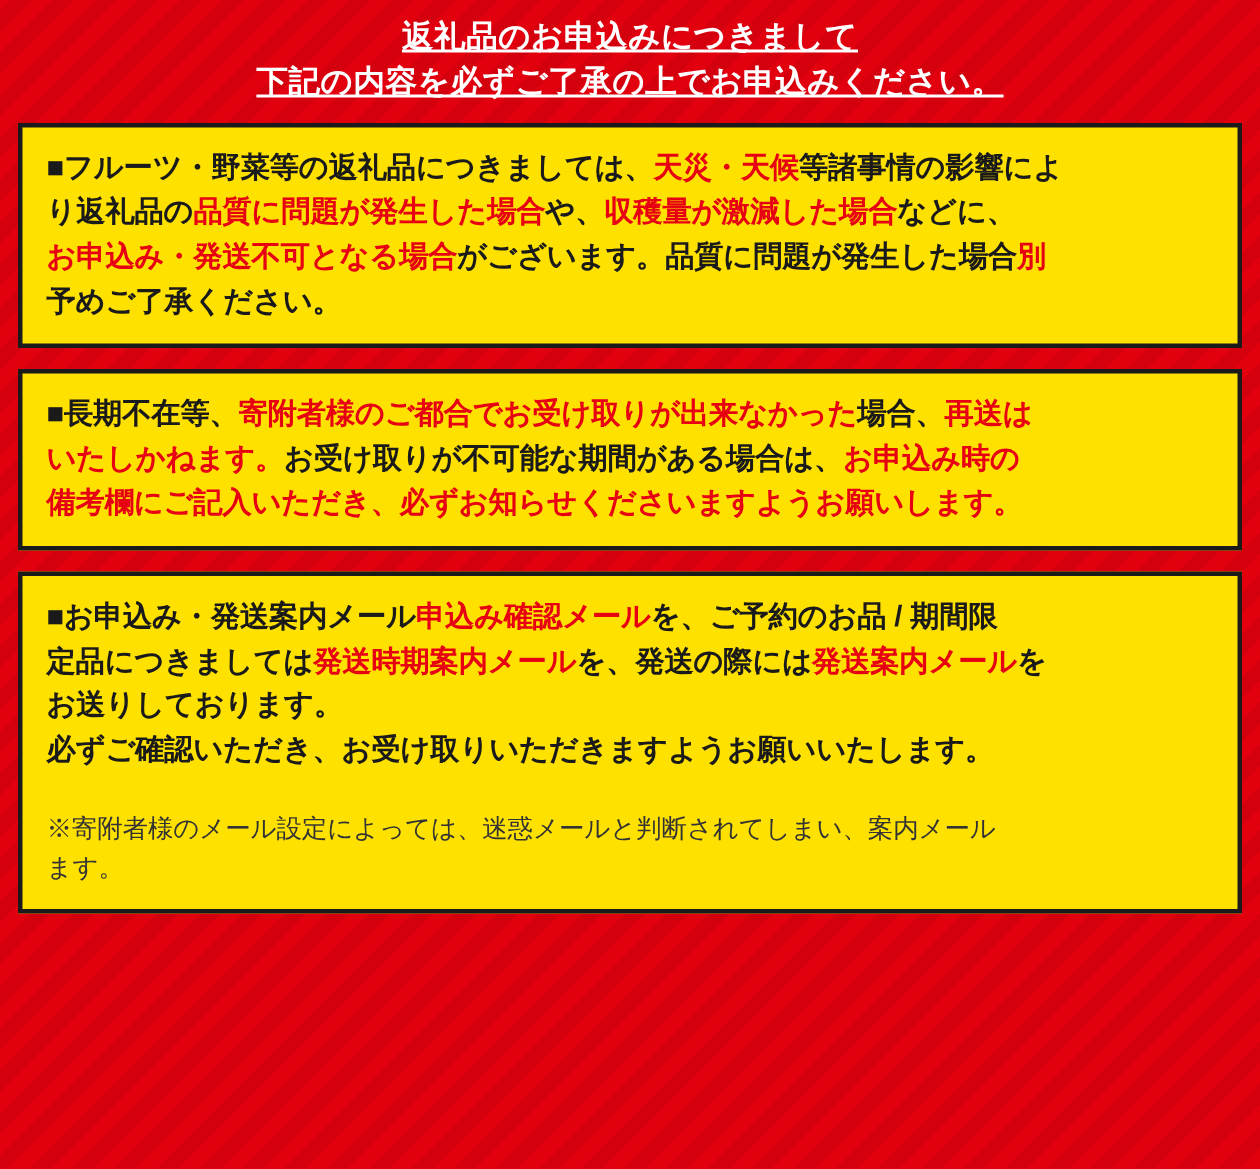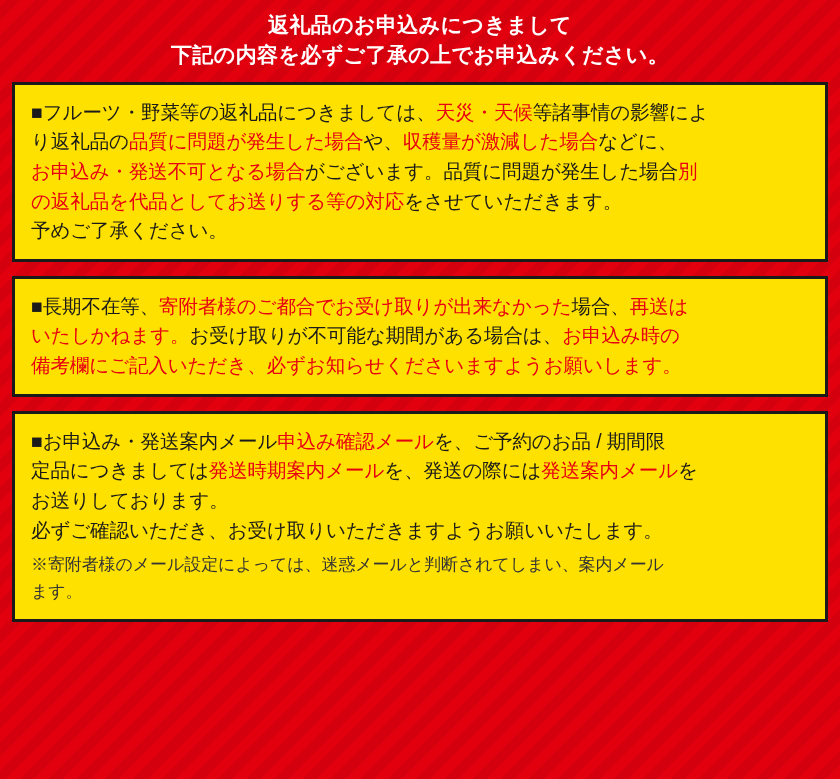--- a/index.html
+++ b/index.html
@@ -32,69 +32,69 @@
     text-align: center;
     color: #ffffff;
     font-weight: bold;
     font-size: 21px;
     line-height: 1.42;
     padding: 10px 0 12px 0;
     letter-spacing: 0.4px;
   }
   .header div {
     white-space: nowrap;
+    text-decoration: underline;
   }
   .panel {
     background: #ffe100;
     border: 3px solid #1a1a1a;
     box-sizing: border-box;
     padding: 13px 16px 13px 16px;
     margin-bottom: 14px;
   }
   .panel:last-child {
     margin-bottom: 0;
   }
   .line {
     font-size: 19.5px;
-    font-weight: normal;
+    font-weight: bold;
     line-height: 1.52;
     color: #1a1a1a;
     letter-spacing: -0.1px;
     white-space: nowrap;
   }
   .red {
     color: #e60012;
   }
   .note {
     font-size: 17px;
     font-weight: normal;
     line-height: 1.58;
     color: #333333;
     letter-spacing: -0.1px;
     white-space: nowrap;
   }
   .note-block {
-    margin-top: 7px;
+    margin-top: 24px;
   }
 </style>
 </head>
 <body>
 
 <div class="banner">
 
   <div class="header">
     <div>返礼品のお申込みにつきまして</div>
     <div>下記の内容を必ずご了承の上でお申込みください。</div>
   </div>
 
   <div class="panel" id="panel-0">
       <div class="line"><span>■フルーツ・野菜等の返礼品につきましては、</span><span class="red">天災・天候</span><span>等諸事情の影響によ</span></div>
       <div class="line"><span>り返礼品の</span><span class="red">品質に問題が発生した場合</span><span>や、</span><span class="red">収穫量が激減した場合</span><span>などに、</span></div>
       <div class="line"><span class="red">お申込み・発送不可となる場合</span><span>がございます。品質に問題が発生した場合</span><span class="red">別</span></div>
-      <div class="line"><span class="red">の返礼品を代品としてお送りする等の対応</span><span>をさせていただきます。</span></div>
       <div class="line"><span>予めご了承ください。</span></div>
     </div>
   <div class="panel" id="panel-1">
       <div class="line"><span>■長期不在等、</span><span class="red">寄附者様のご都合でお受け取りが出来なかった</span><span>場合、</span><span class="red">再送は</span></div>
       <div class="line"><span class="red">いたしかねます。</span><span>お受け取りが不可能な期間がある場合は、</span><span class="red">お申込み時の</span></div>
       <div class="line"><span class="red">備考欄にご記入いただき、必ずお知らせくださいますようお願いします。</span></div>
     </div>
   <div class="panel" id="panel-2">
       <div class="line"><span>■お申込み・発送案内メール</span><span class="red">申込み確認メール</span><span>を、ご予約のお品 / 期間限</span></div>
       <div class="line"><span>定品につきましては</span><span class="red">発送時期案内メール</span><span>を、発送の際には</span><span class="red">発送案内メール</span><span>を</span></div>

